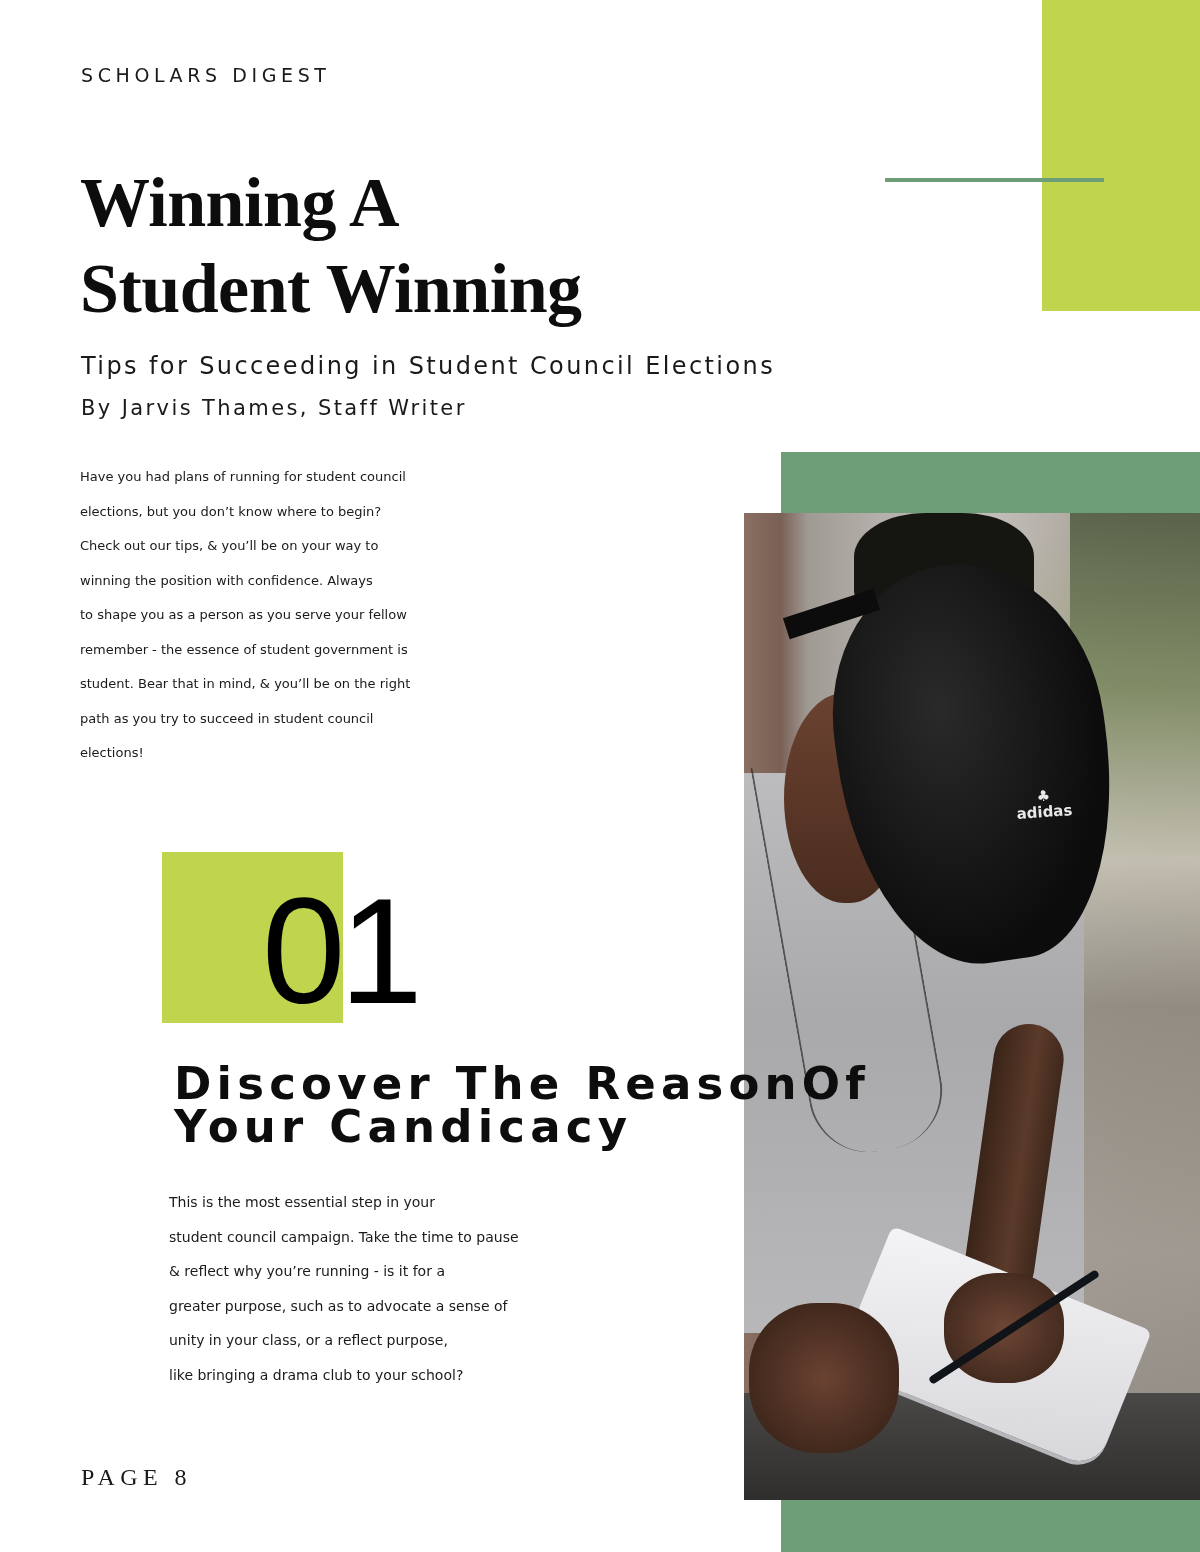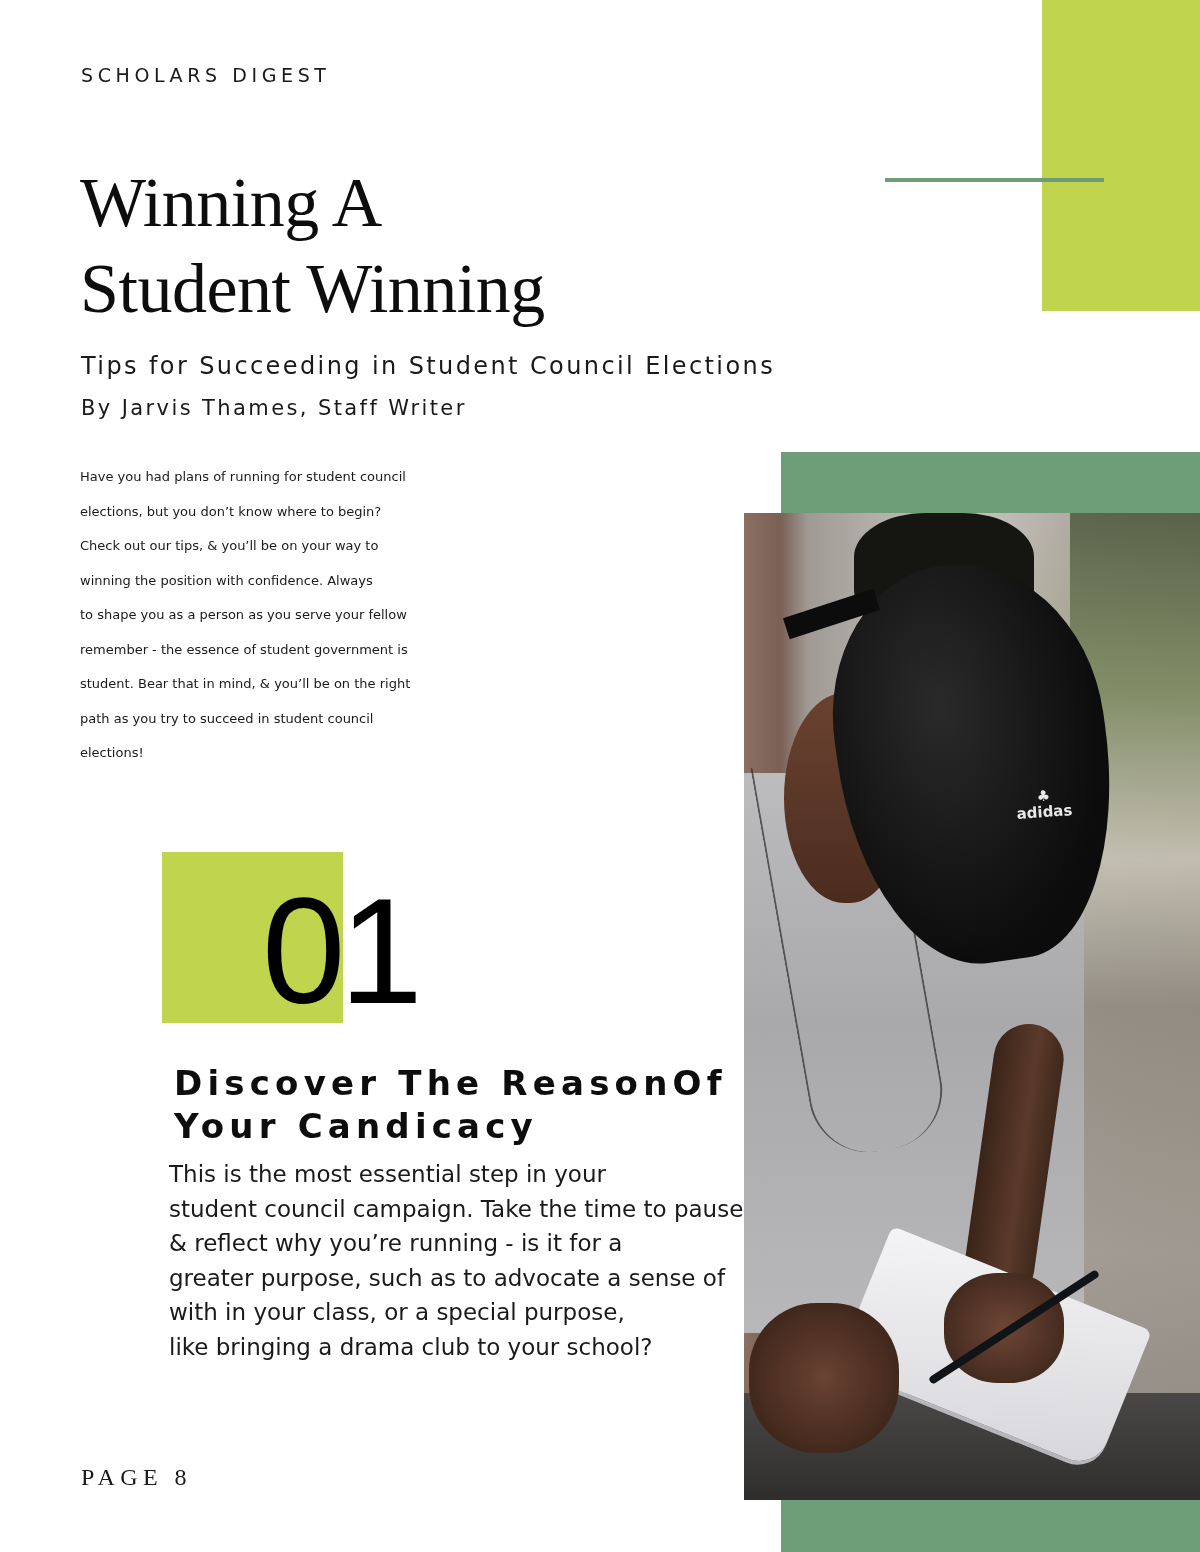--- a/index.html
+++ b/index.html
@@ -47,21 +47,21 @@
     .title {
       left: 80px; top: 160px;
       font-family: "Liberation Serif", serif;
       font-size: 70px;
       line-height: 86px;
       color: #0d0d0d;
       margin: 0;
       font-weight: normal;
       letter-spacing: -0.5px;
     }
-    .title span { display: block; }
+    .title span { display: block; font-weight: bold; }
 
     
     .subtitle {
       left: 81px; top: 352px;
       font-family: "DejaVu Sans", sans-serif;
       font-size: 24px;
       letter-spacing: 2.4px;
       color: #1a1a1a;
     }
     .byline {
@@ -186,31 +186,31 @@
       color: #000000;
       letter-spacing: -6px;
     }
 
     
     .section-title {
       left: 174px; top: 1062px;
       margin: 0;
       font-family: "DejaVu Sans", sans-serif;
       font-weight: bold;
-      font-size: 34px;
+      font-size: 45px;
       line-height: 43px;
       letter-spacing: 5.2px;
       color: #0d0d0d;
     }
     .section-title span { display: block; white-space: nowrap; }
 
     .section-body {
-      left: 169px; top: 1157px;
-      font-family: "DejaVu Sans", sans-serif;
-      font-size: 23px;
+      left: 169px; top: 1185px;
+      font-family: "DejaVu Sans", sans-serif;
+      font-size: 14px;
       line-height: 34.5px;
       color: #1a1a1a;
     }
     .section-body span { display: block; white-space: nowrap; }
 
     
     .page-num {
       left: 81px; top: 1464px;
       font-family: Liberation Serif, serif;
       font-size: 24px;
@@ -271,17 +271,17 @@
 <h2 class="abs section-title">
   <span>Discover The ReasonOf</span>
   <span>Your Candicacy</span>
 </h2>
 
 <div class="abs section-body">
   <span>This is the most essential step in your</span>
   <span>student council campaign. Take the time to pause</span>
   <span>&amp; reflect why you’re running - is it for a</span>
   <span>greater purpose, such as to advocate a sense of</span>
-  <span>with in your class, or a special purpose,</span>
+  <span>unity in your class, or a reflect purpose,</span>
   <span>like bringing a drama club to your school?</span>
 </div>
 
 <div class="abs page-num">PAGE 8</div>
 
 </body></html>

